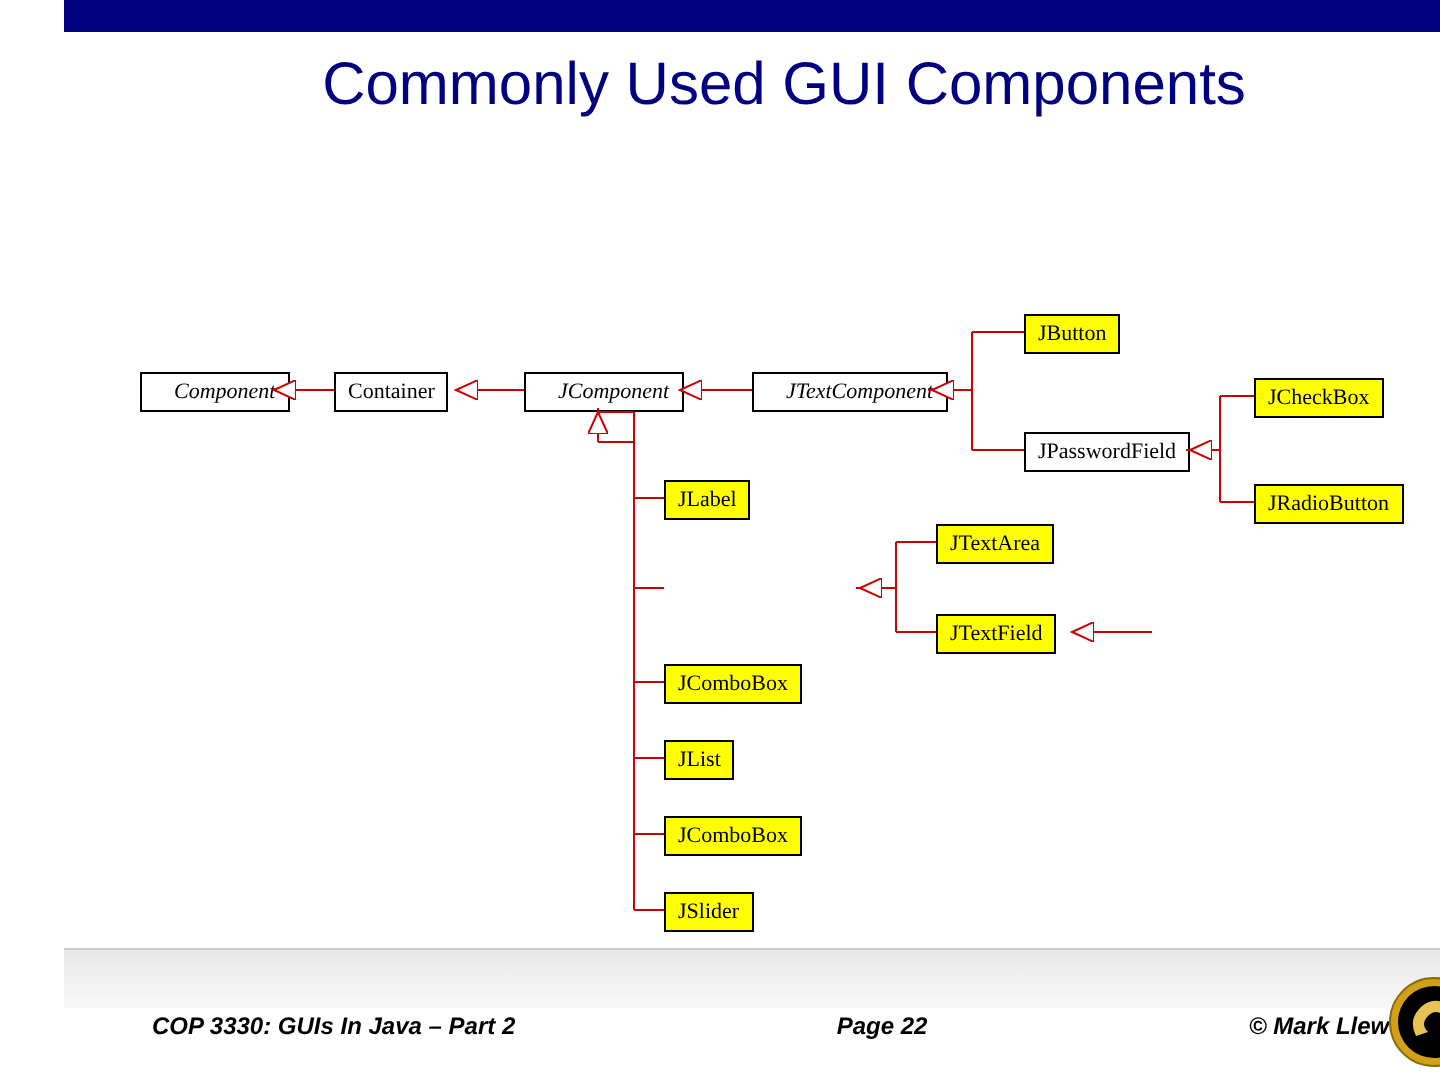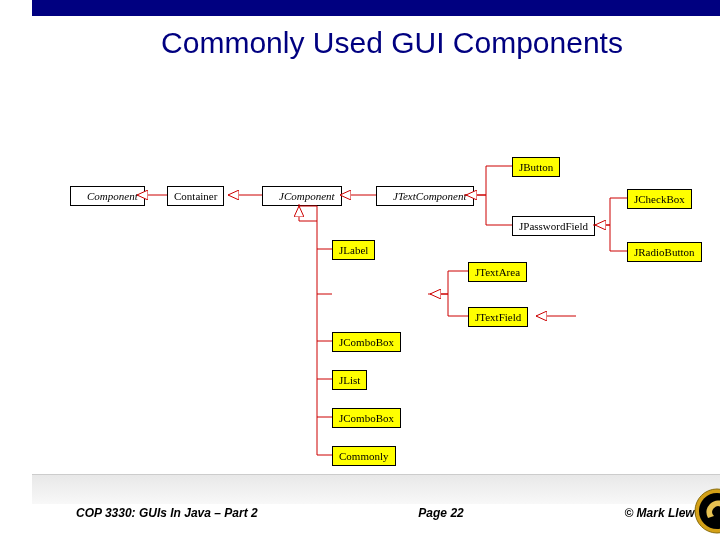--- a/index.html
+++ b/index.html
@@ -30,21 +30,21 @@
   <div class="box hl" style="left:480px; top:141px;">JButton</div>
   <div class="box" style="left:480px; top:200px;">JPasswordField</div>
   <div class="box hl" style="left:595px; top:173px;">JCheckBox</div>
   <div class="box hl" style="left:595px; top:226px;">JRadioButton</div>
   <div class="box hl" style="left:300px; top:224px;">JLabel</div>
   <div class="box hl" style="left:436px; top:246px;">JTextArea</div>
   <div class="box hl" style="left:436px; top:291px;">JTextField</div>
   <div class="box hl" style="left:300px; top:316px;">JComboBox</div>
   <div class="box hl" style="left:300px; top:354px;">JList</div>
   <div class="box hl" style="left:300px; top:392px;">JComboBox</div>
-  <div class="box hl" style="left:300px; top:430px;">Commonly</div>
+  <div class="box hl" style="left:300px; top:430px;">JSlider</div>
 
   <svg class="lines">
     <defs>
       <marker id="tri" markerWidth="12" markerHeight="10" refX="11" refY="5" orient="auto">
         <path d="M0,0 L11,5 L0,10 Z" fill="#fff" stroke="#c00" stroke-width="1"></path>
       </marker>
     </defs>
     <g stroke="#c00" stroke-width="1" fill="none">
 
       <line x1="135" y1="179" x2="105" y2="179" marker-end="url(#tri)"></line>

